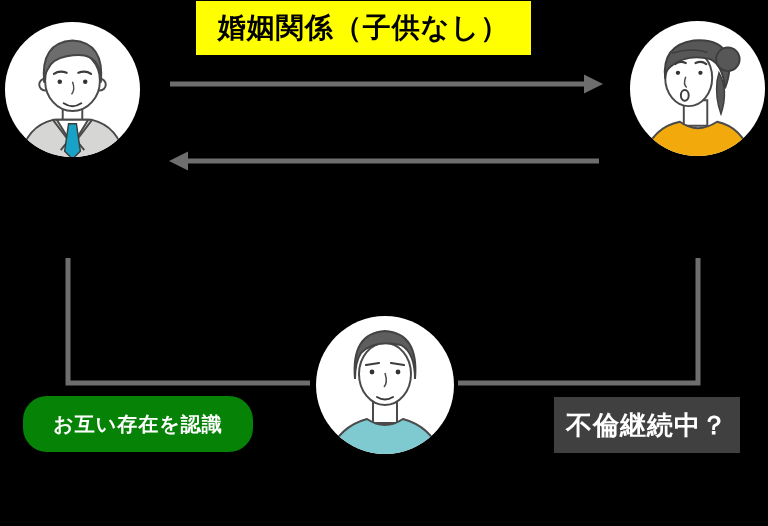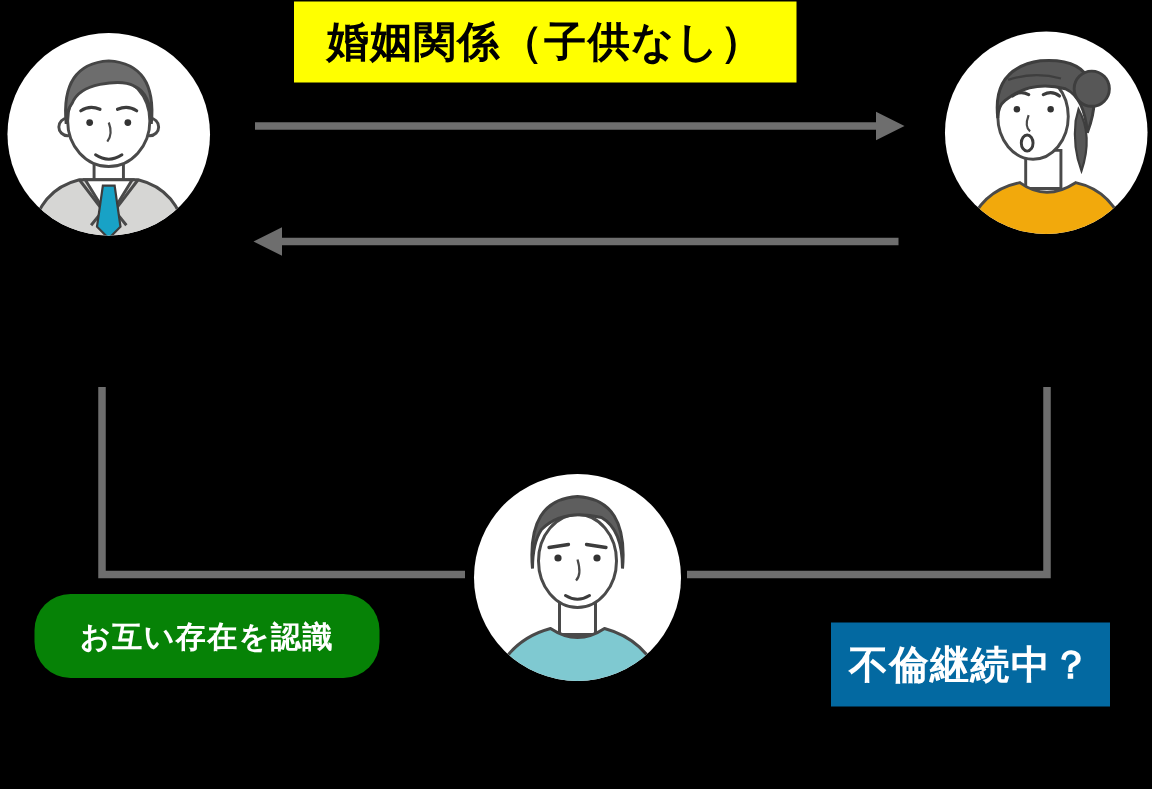--- a/index.html
+++ b/index.html
@@ -31,22 +31,22 @@
   }
   .label-marriage {
     left: 196px; top: 1px; width: 335px; height: 54px;
     background: #ffff00; color: #000000; font-size: 28px;
   }
   .label-mutual {
     left: 23px; top: 396px; width: 230px; height: 56px;
     background: #068206; color: #ffffff; font-size: 20px; border-radius: 24px;
   }
   .label-affair {
-    left: 554px; top: 415px; width: 186px; height: 56px;
-    background: #0369a1; color: #ffffff; font-size: 26px;
+    left: 554px; top: 397px; width: 186px; height: 56px;
+    background: #404040; color: #ffffff; font-size: 26px;
   }
   .avatar {
     position: absolute;
   }
   .avatar svg { display: block; }
   .avatar-husband { left: 4px;   top: 21px;  width: 137px; height: 137px; }
   .avatar-wife    { left: 629px; top: 20px;  width: 137px; height: 137px; }
   .avatar-partner { left: 315px; top: 315px; width: 140px; height: 140px; }
 </style>
 </head>

